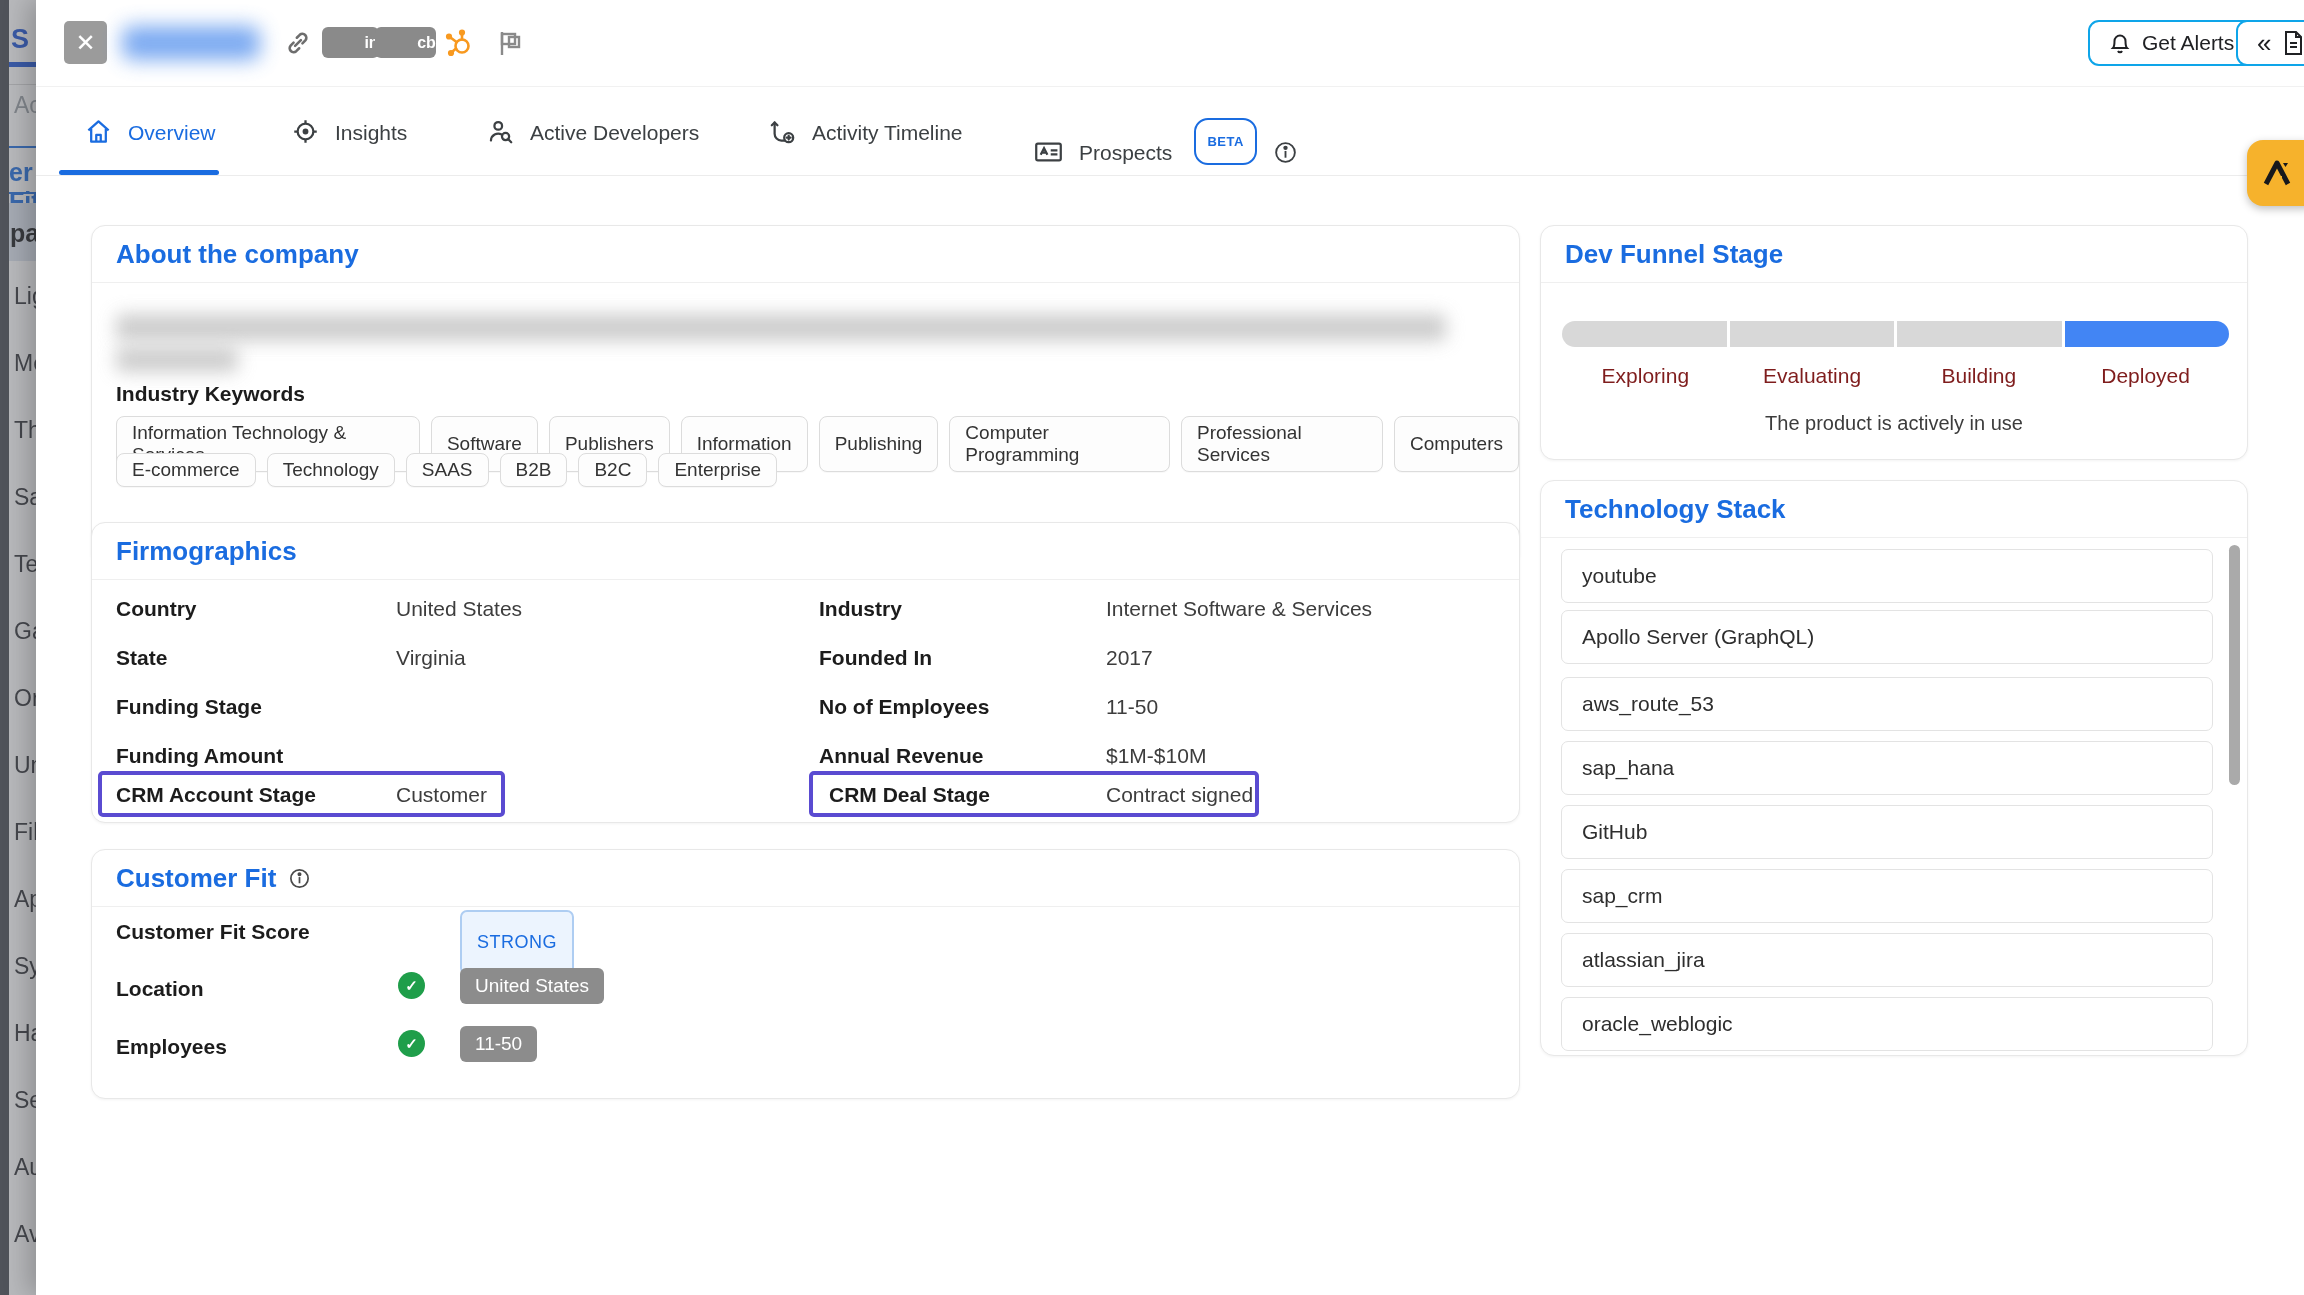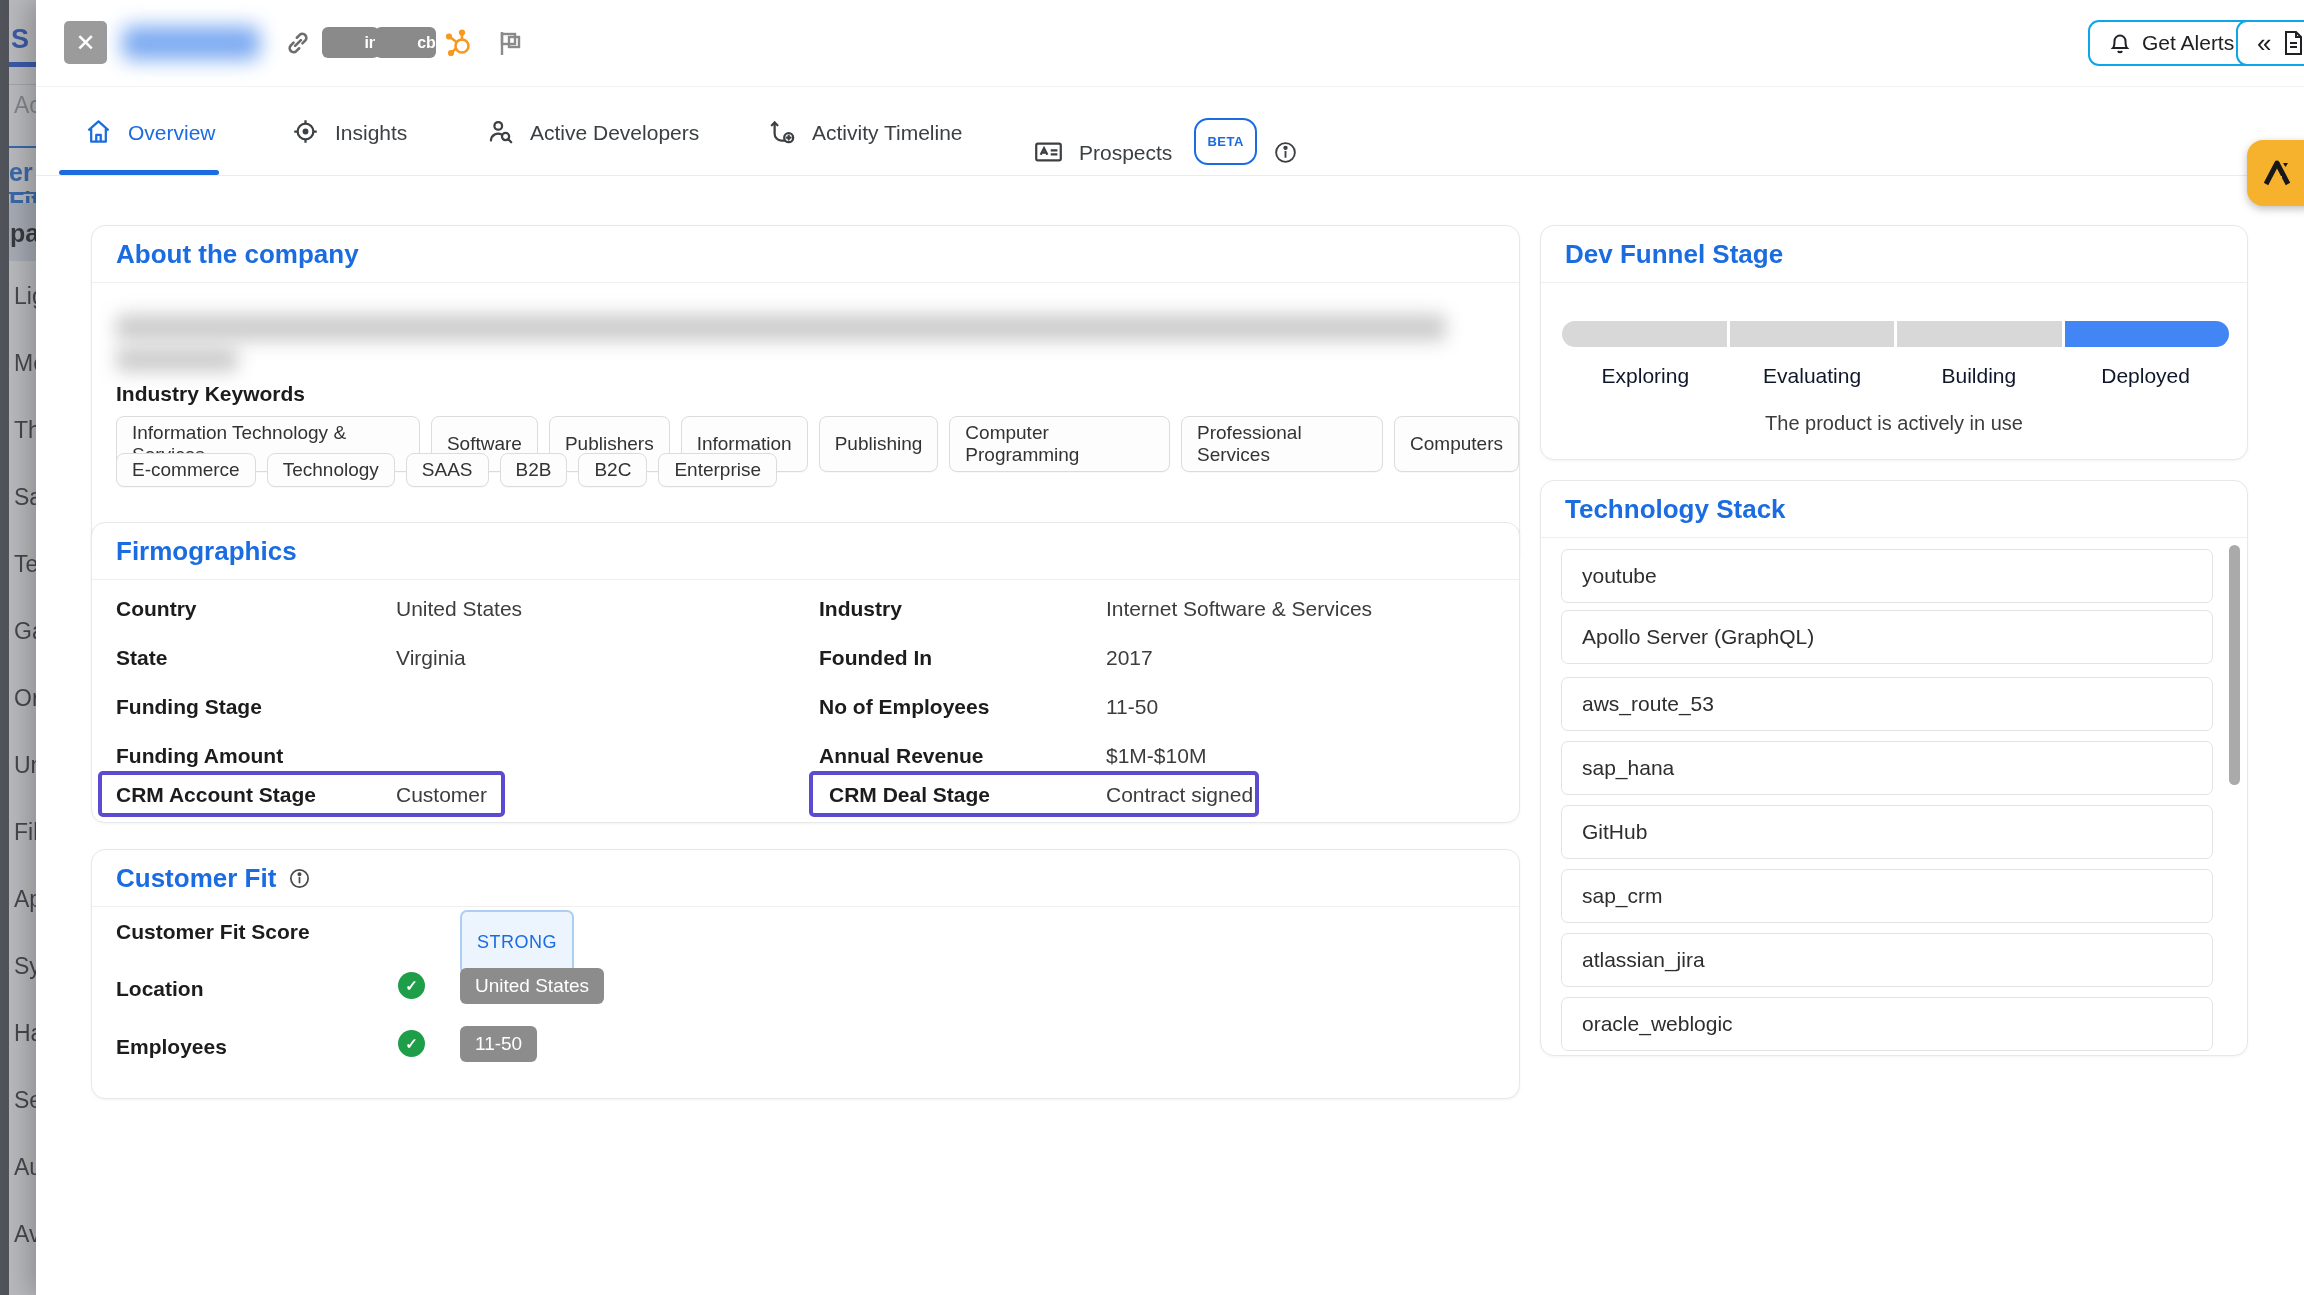--- a/index.html
+++ b/index.html
@@ -65,21 +65,21 @@
   .chip-gray{position:absolute;background:#8c8c8c;color:#fff;border-radius:6px;font-size:19px;padding:7px 15px;}
   .check{position:absolute;width:27px;height:27px;border-radius:50%;background:#1f9e4a;color:#fff;
          display:flex;align-items:center;justify-content:center;font-size:15px;font-weight:700;}
 
   .funnel-bar{position:absolute;left:21px;top:95px;width:667px;height:26px;display:flex;gap:3px;}
   .seg{flex:1;background:#d8d8d8;}
   .seg:first-child{border-radius:13px 0 0 13px;}
   .seg:last-child{border-radius:0 13px 13px 0;}
   .seg.active{background:#4285f4;}
   .funnel-labels{position:absolute;left:21px;top:138px;width:667px;display:flex;}
-  .funnel-labels span{flex:1;text-align:center;font-size:21px;color:#0f172a;}
+  .funnel-labels span{flex:1;text-align:center;font-size:21px;color:#7f1d1d;}
   .funnel-caption{position:absolute;left:0;top:186px;width:100%;text-align:center;font-size:20px;color:#3c3c3c;}
 
   .tech-item{position:absolute;left:20px;width:652px;height:54px;border:1px solid #e3e3e3;border-radius:7px;
              display:flex;align-items:center;padding-left:20px;font-size:21px;color:#2e2e2e;box-sizing:border-box;background:#fff;}
   .scroll-thumb{position:absolute;right:7px;top:64px;width:11px;height:240px;background:#aaaaaa;border-radius:6px;}
 
   .fab{position:absolute;left:2247px;top:140px;width:72px;height:66px;background:#f6b22c;border-radius:16px;
        box-shadow:0 3px 8px rgba(0,0,0,0.25);display:flex;align-items:center;padding-left:12px;cursor:pointer;box-sizing:border-box;}
   svg{display:block;}
 </style>

